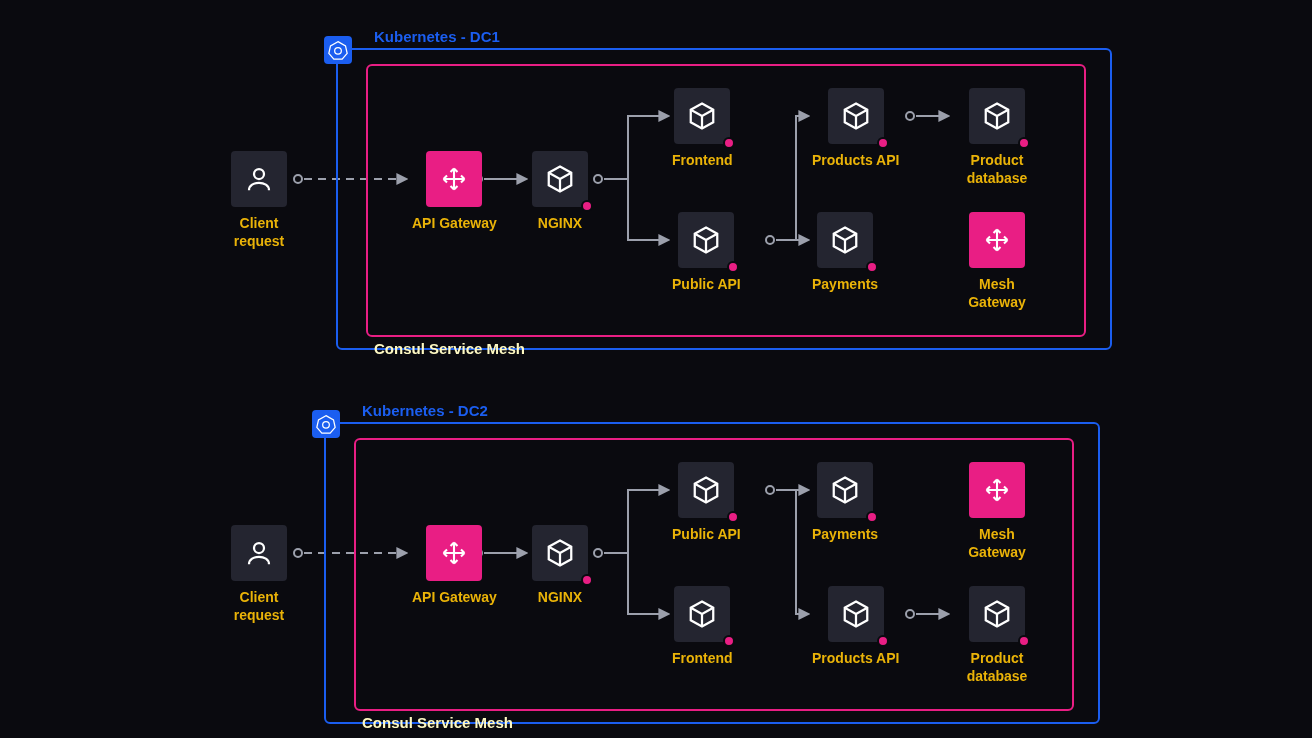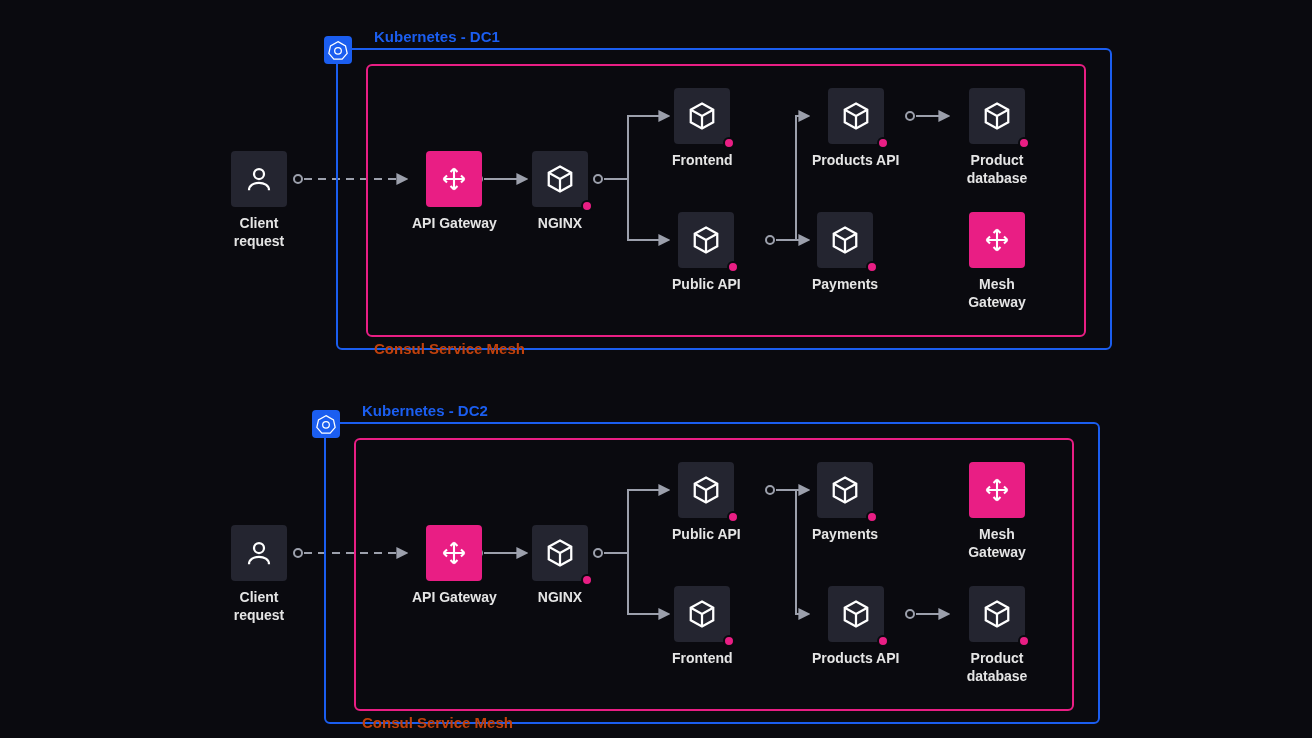--- a/index.html
+++ b/index.html
@@ -39,21 +39,21 @@
   .k8s-badge svg { width: 20px; height: 20px; }
   .mesh-box {
     position: absolute;
     border: 2px solid #e91e84;
     border-radius: 6px;
   }
   .mesh-label {
     position: absolute;
     bottom: -22px;
     left: 6px;
-    color: #c2410c;
+    color: #fef9c3;
     font-weight: 700;
     font-size: 15px;
   }
   .node {
     position: absolute;
     display: flex;
     flex-direction: column;
     align-items: center;
   }
   .node-box {
@@ -61,21 +61,21 @@
     height: 56px;
     background: #242530;
     border-radius: 4px;
     display: flex;
     align-items: center;
     justify-content: center;
     position: relative;
   }
   .node-box.pink { background: #e91e84; }
   .node-label {
-    color: #e5e5e5;
+    color: #eab308;
     font-weight: 700;
     font-size: 14px;
     text-align: center;
     margin-top: 8px;
     line-height: 1.25;
     max-width: 90px;
   }
   .dot {
     position: absolute;
     right: -5px;

